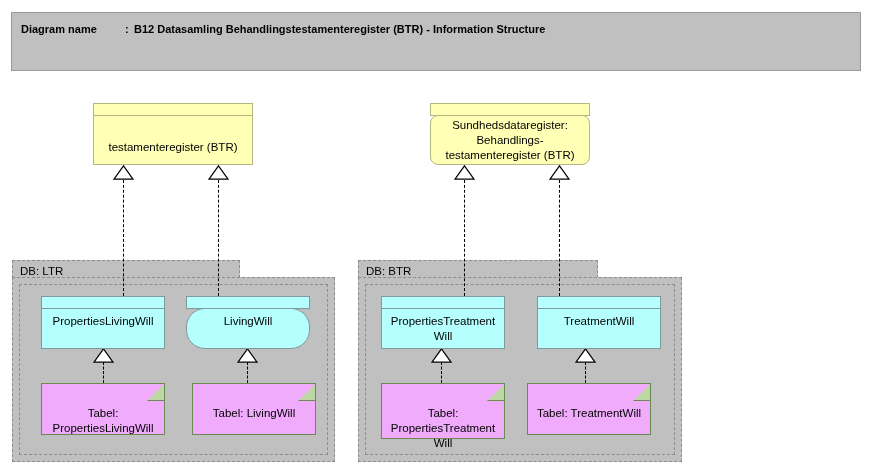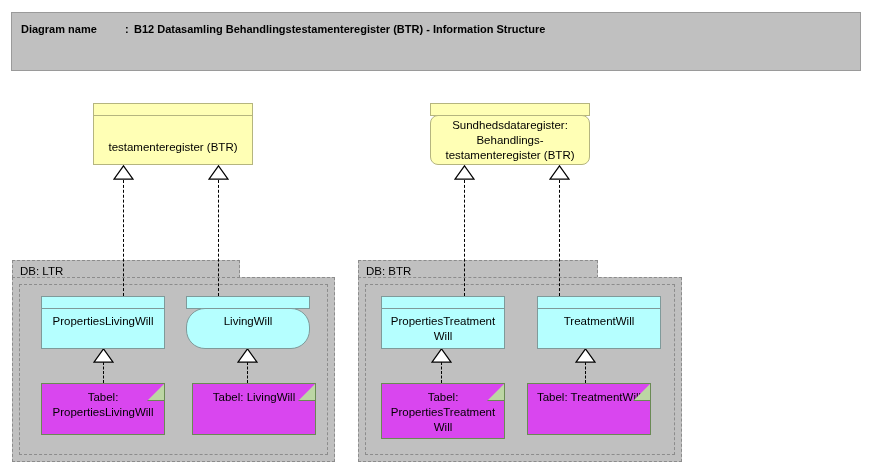--- a/index.html
+++ b/index.html
@@ -118,28 +118,28 @@
     text-align: center;
     font-size: 11.5px;
     color: #000;
     line-height: 15px;
     padding: 5px 4px 0 4px;
   }
 
   
   .note {
     position: absolute;
-    background: #d946ef;
+    background: #f0abfc;
     border: 1px solid #6a8a54;
     box-sizing: border-box;
     text-align: center;
     font-size: 11.5px;
     color: #000;
     line-height: 15px;
-    padding-top: 6px;
+    padding-top: 22px;
   }
   .note-fold {
     position: absolute;
     right: -1px;
     top: -1px;
     width: 18px;
     height: 18px;
     background: #bcd6a4;
     border-left: 1px solid #6a8a54;
     border-bottom: 1px solid #6a8a54;

